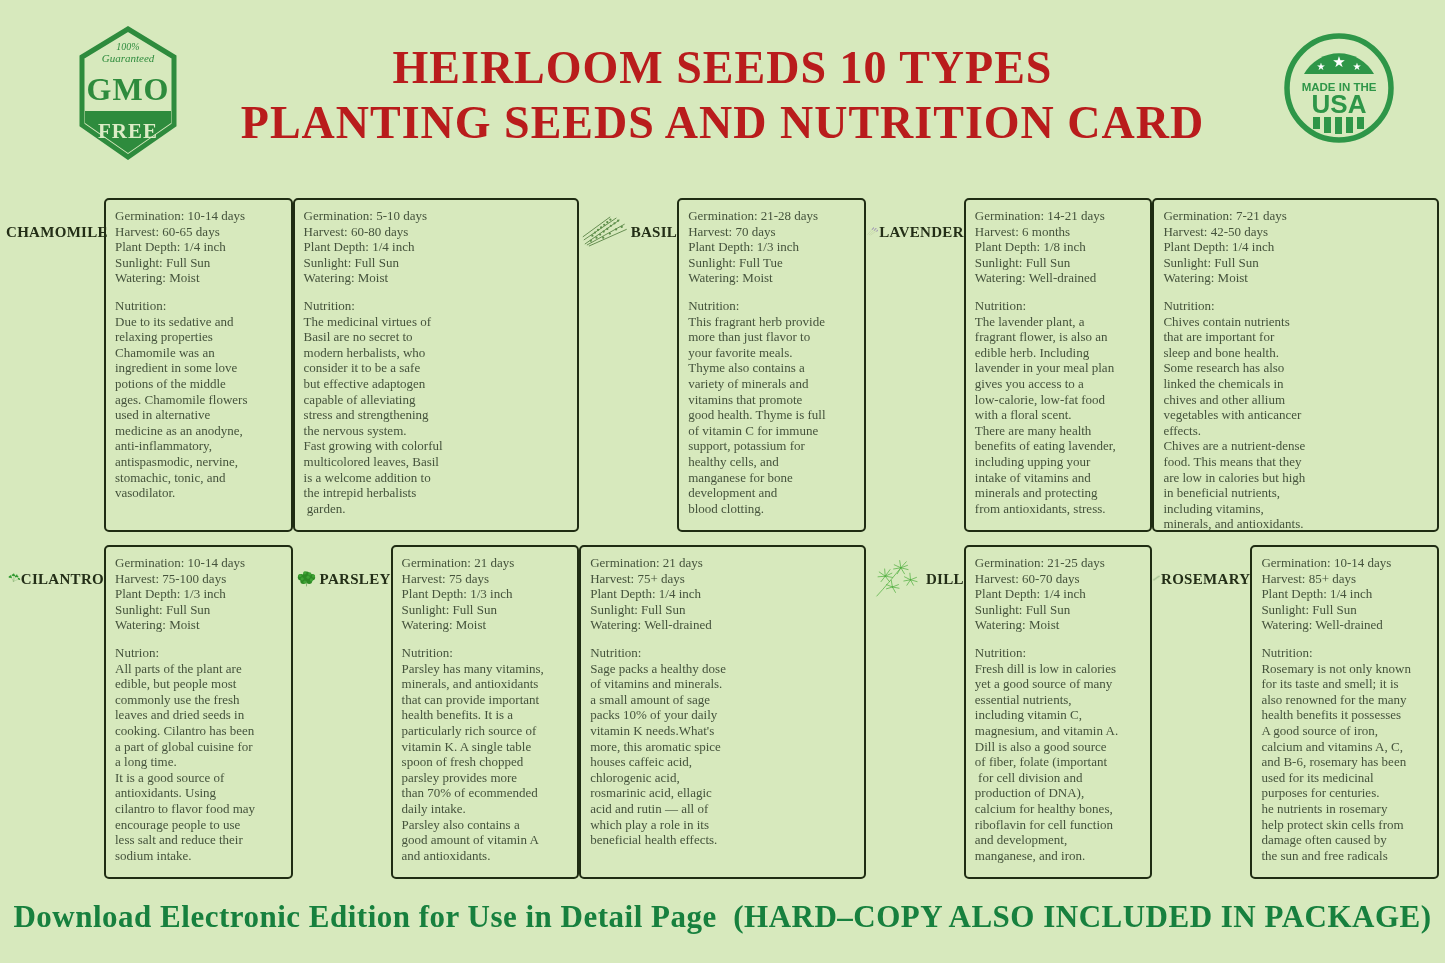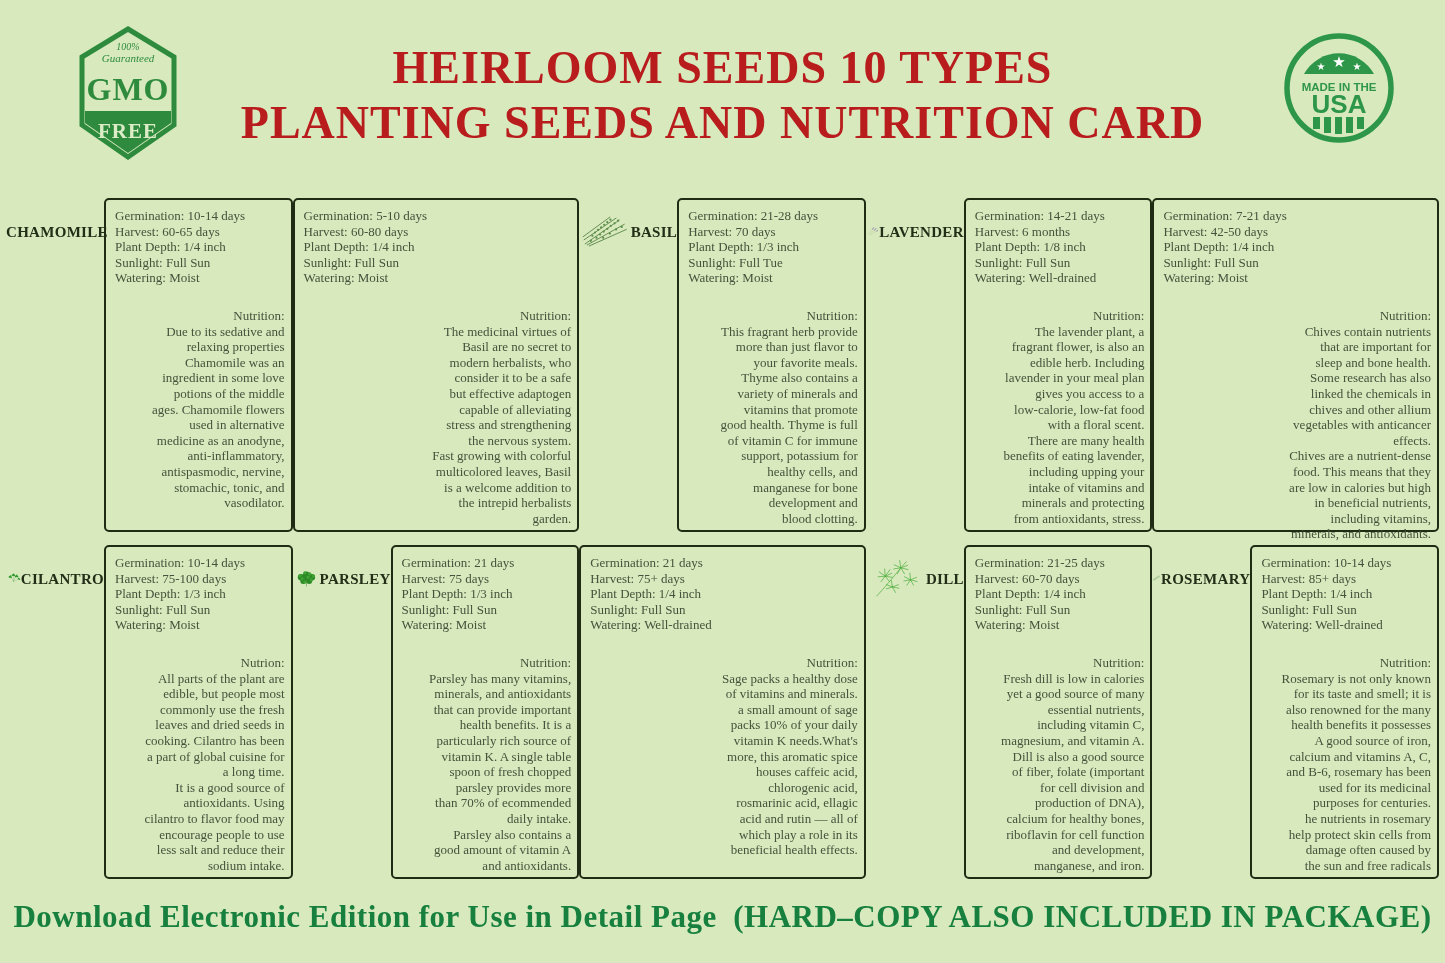--- a/index.html
+++ b/index.html
@@ -27,21 +27,21 @@
     white-space:nowrap;margin-top:2px;
   }
   .box{
     flex:1;height:334px;box-sizing:border-box;
     border:2px solid #1f2c13;border-radius:5px;
     padding:8px 6px 5px 9px;
   }
   .details,.nutrition{
     white-space:pre-wrap;font-size:13px;line-height:1.2;color:#45533c;
   }
-  .nutrition{margin-top:22px;text-align:right;}
+  .nutrition{margin-top:12px;}
   .footer{
     text-align:center;margin-top:20px;
     font-weight:bold;font-size:31px;color:#17803e;white-space:pre;letter-spacing:.5px;font-family:Liberation Serif, serif;
   }
 </style>
 </head>
 <body>
 
 <div class="header">
   <svg class="gmo-badge" width="100" height="134" viewBox="0 0 100 134">

